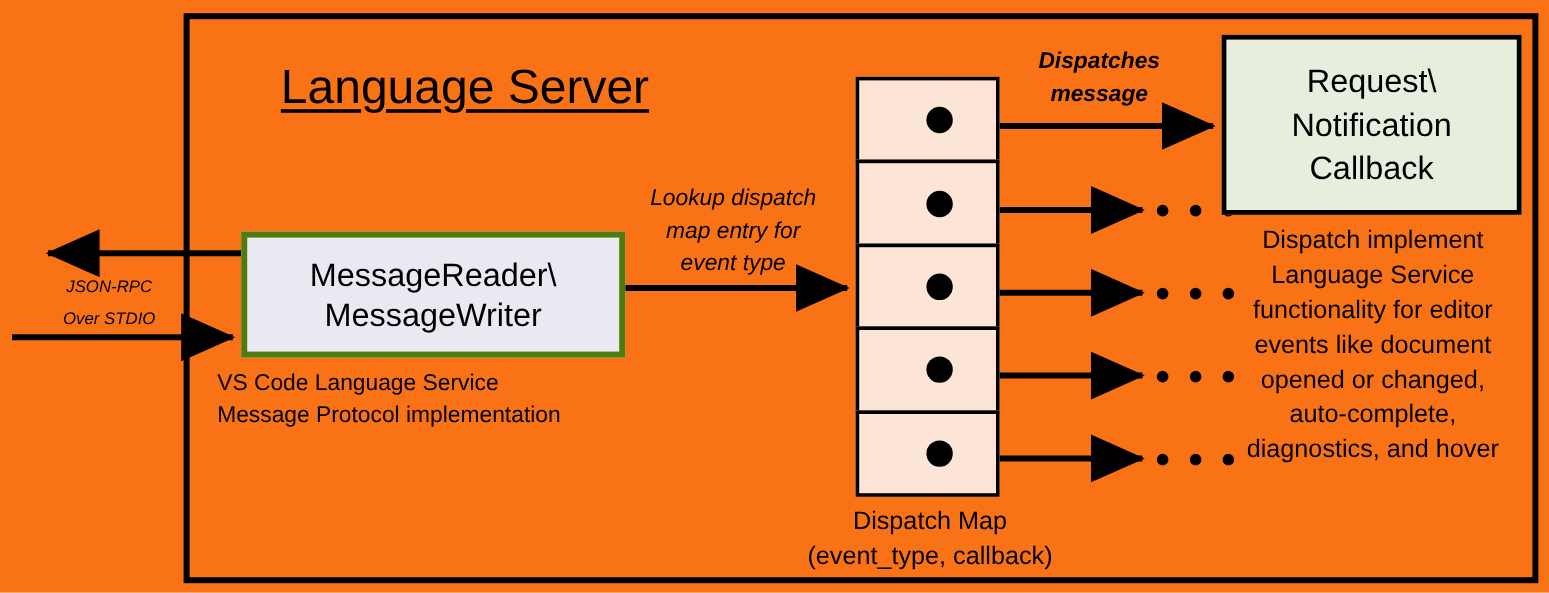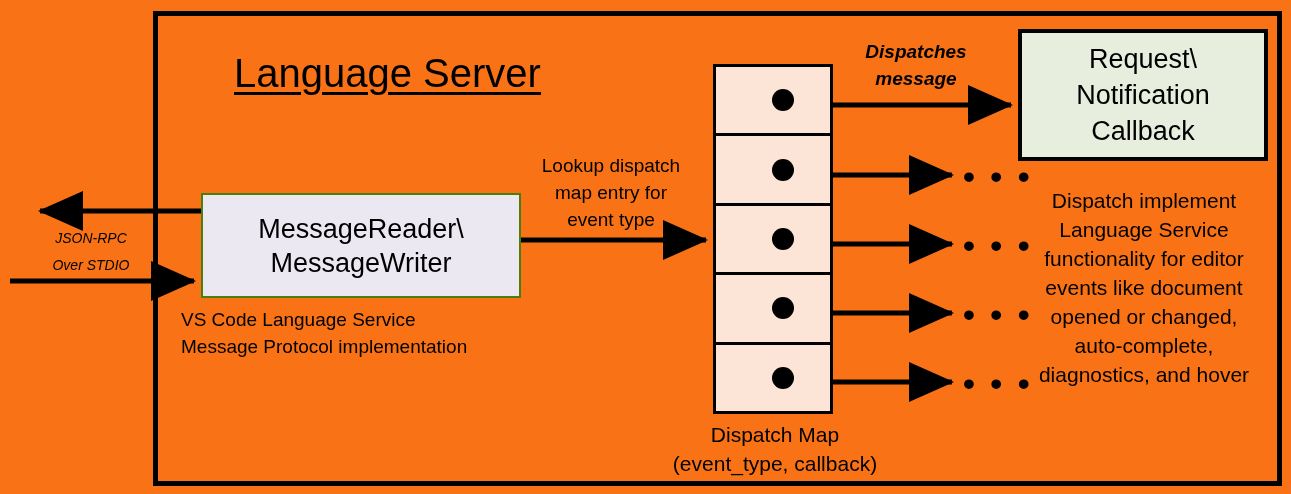--- a/index.html
+++ b/index.html
@@ -47,21 +47,21 @@
     text-underline-offset: 5px;
     text-decoration-thickness: 3px;
   }
 
   
   #message-io-box {
     left: 201px;
     top: 193px;
     width: 320px;
     height: 105px;
-    border: 2px solid #4d7c0f;
+    border: 5px solid #4d7c0f;
     box-sizing: border-box;
     background: #ebe8f2;
     display: flex;
     align-items: center;
     justify-content: center;
     text-align: center;
     font-size: 27px;
     line-height: 34px;
   }
   #message-io-caption {
@@ -83,20 +83,21 @@
     font-size: 14px;
     line-height: 27px;
   }
 
   
   #lookup-label {
     left: 516px;
     top: 152px;
     width: 190px;
     text-align: center;
+    font-style: italic;
     font-size: 19px;
     line-height: 27px;
   }
 
   
   #dispatch-msg-label {
     left: 836px;
     top: 38px;
     width: 160px;
     text-align: center;
@@ -141,21 +142,21 @@
     text-align: center;
     font-size: 21px;
     line-height: 29px;
   }
 
   
   #callback-box {
     left: 1018px;
     top: 29px;
     width: 250px;
-    height: 132px;
+    height: 150px;
     border: 4px solid #000000;
     box-sizing: border-box;
     background: #e7eedd;
     display: flex;
     align-items: center;
     justify-content: center;
     text-align: center;
     font-size: 27px;
     line-height: 36px;
   }

